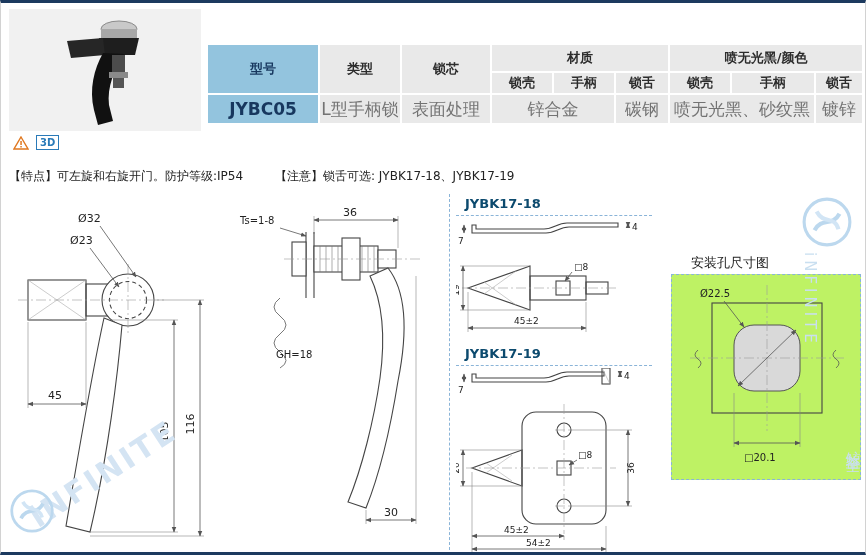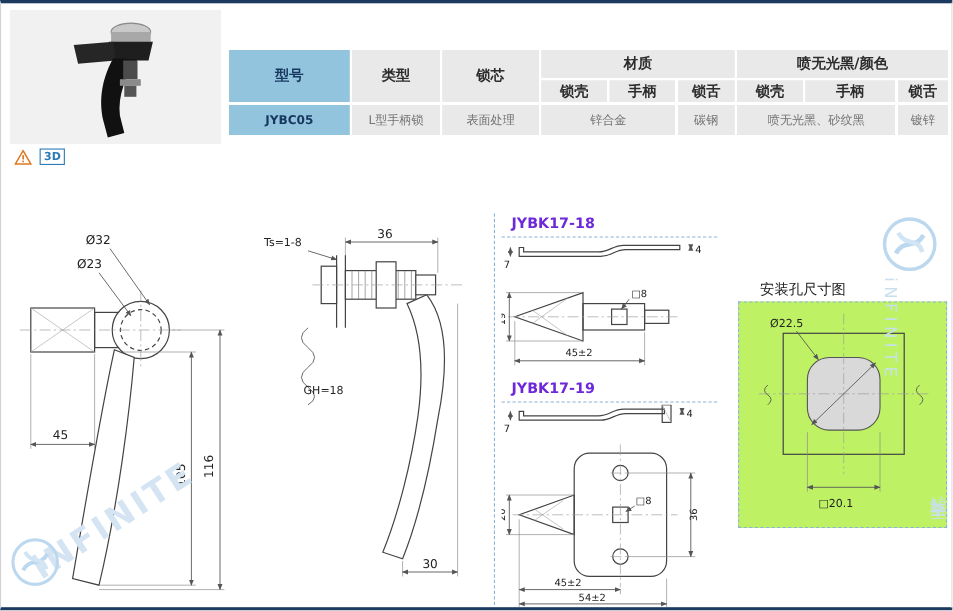--- a/index.html
+++ b/index.html
@@ -9,33 +9,33 @@
 
   
   .photo-box{position:absolute;left:8px;top:6px;width:192px;height:122px;background:#f1f1f1}
   .icon-row{position:absolute;left:12px;top:132px;display:flex;align-items:center;gap:7px}
   .badge-3d{border:1px solid #2a7ab8;color:#2a7ab8;font-size:10px;font-weight:bold;padding:0 3px;line-height:13px;background:#fff;cursor:pointer}
 
   
   .spec-table{position:absolute;left:205px;top:40px;border-collapse:collapse;table-layout:fixed;width:656px}
   .spec-table th,.spec-table td{border:2px solid #fff;background:#e9e9e9;font-size:13px;text-align:center;vertical-align:middle;color:#737373;overflow:hidden;white-space:nowrap}
   .spec-table th{font-weight:bold;color:#2c2c2c}
-  .spec-table td{font-size:11px}
+  .spec-table td{font-size:17px}
   .cell-blue{background:#93c4de !important;color:#17375e !important}
   .model-val{font-weight:bold}
   tr.r1{height:28px} tr.r2{height:22px} tr.r3{height:30px}
 
   
   .notes{position:absolute;left:8px;top:165px;font-size:12px;color:#222;white-space:nowrap}
   .notes span{margin-right:28px}
 
   
   .draw-area{position:absolute;left:0;top:185px;width:866px;height:367px}
   .fig{position:absolute}
-  .blue-label{position:absolute;color:#6d28d9;font-weight:bold;font-size:13px}
+  .blue-label{position:absolute;color:#0c4a6e;font-weight:bold;font-size:13px}
   .dash-h{position:absolute;border-top:1px dashed #8ab4d8;height:0}
   .dash-v{position:absolute;border-left:1px dashed #8ab4d8;width:0}
   .install-box{position:absolute;border:1px dashed #8ab4d8;background:#bef264}
   .install-title{position:absolute;font-size:13px;color:#222}
 
   
   .ol{fill:none;stroke:#444;stroke-width:1.1}
   .olw{fill:#fff;stroke:#444;stroke-width:1.1}
   .thin{stroke:#aaa;stroke-width:.6}
   .cl{stroke:#9a9a9a;stroke-width:.6;stroke-dasharray:10 3 2 3;fill:none}
@@ -112,20 +112,24 @@
       <td>L型手柄锁</td>
       <td>表面处理</td>
       <td colspan="2">锌合金</td>
       <td>碳钢</td>
       <td colspan="2">喷无光黑、砂纹黑</td>
       <td>镀锌</td>
     </tr>
   </tbody>
     </table>
 
+  <div class="notes">
+    <span>【特点】可左旋和右旋开门。防护等级:IP54</span>
+    <span>【注意】锁舌可选: JYBK17-18、JYBK17-19</span>
+  </div>
 
   <div class="draw-area">
 
     <svg class="fig" style="left:15px;top:12px" width="210" height="348" viewBox="0 0 210 348">
       <defs>
         <marker id="fa" viewBox="0 0 10 10" refX="9" refY="5" markerWidth="7" markerHeight="7" orient="auto-start-reverse">
           <path d="M0,1 L10,5 L0,9 Z" fill="#555"></path>
         </marker>
       </defs>
       <rect x="12" y="80" width="58" height="40" class="ol"></rect>

